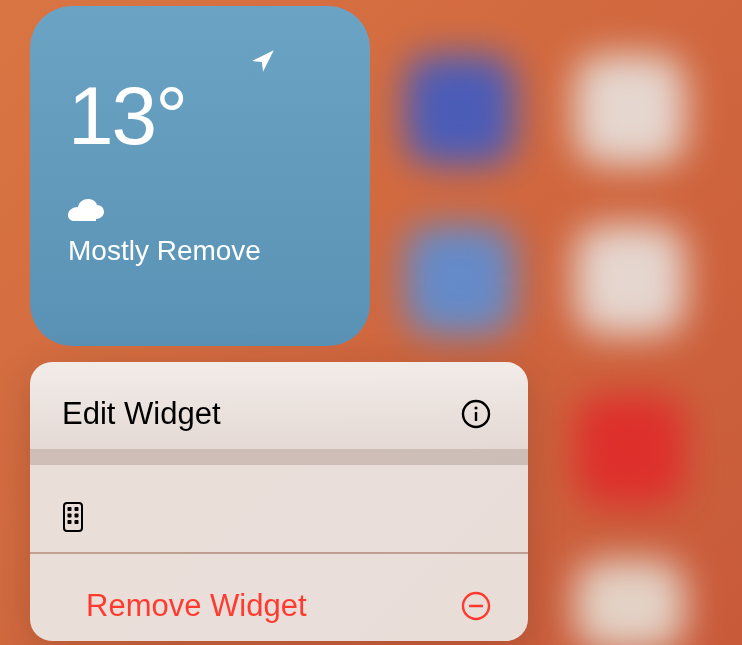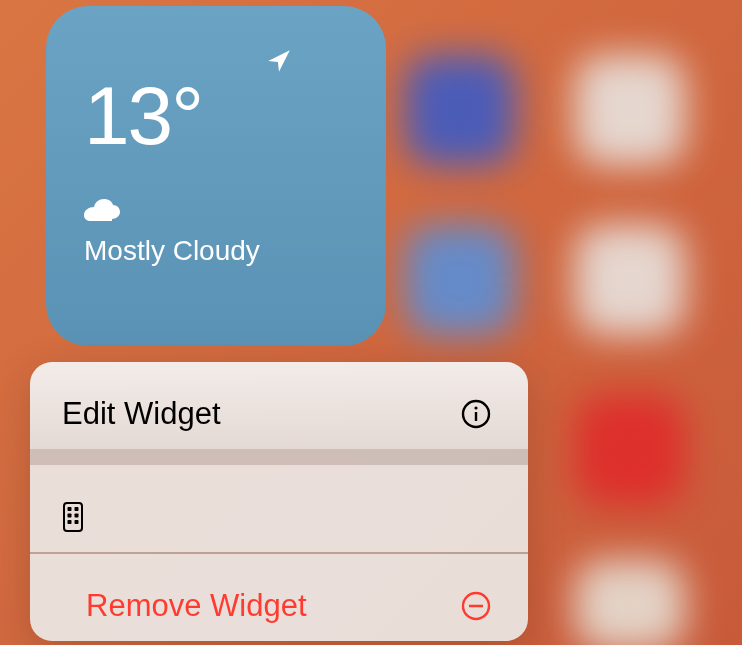--- a/index.html
+++ b/index.html
@@ -30,21 +30,20 @@
     .weather-widget {
       position: absolute;
       left: 30px;
       top: 6px;
       width: 340px;
       height: 340px;
       background: linear-gradient(180deg, #6ba3c4 0%, #5a92b5 100%);
       border-radius: 42px;
       padding: 35px 30px 30px 38px;
       color: white;
-      margin-left: 16px;
     }
     .location-icon {
       position: absolute;
       left: 220px;
       top: 42px;
     }
     .temperature {
       font-size: 82px;
       font-weight: 300;
       line-height: 1;
@@ -125,21 +124,21 @@
     <svg width="26" height="26" viewBox="0 0 24 24" fill="white">
       <path d="M2 12 L22 2 L12 22 L11 13 L2 12 Z" transform="rotate(0 12 12)"></path>
     </svg>
   </span>
   <div class="temperature">13°</div>
   <div class="cloud-icon">
     <svg width="36" height="24" viewBox="0 0 36 24" fill="white">
       <path d="M28 20 C32 20 36 17 36 13 C36 9 33 6 29 6 C28 2 24 0 20 0 C15 0 11 3 10 8 C5 8 0 11 0 16 C0 20 3 22 7 22 L28 22 Z"></path>
     </svg>
   </div>
-  <div class="condition">Mostly Cloudy</div>
+  <div class="condition">Mostly Remove</div>
 </div>
 
 <div class="context-menu">
   <div class="menu-item">
     <span class="menu-label">Edit Widget</span>
     <span class="menu-icon">
       <svg width="32" height="32" viewBox="0 0 32 32" fill="none" stroke="#000" stroke-width="2.4">
         <circle cx="16" cy="16" r="13"></circle>
         <circle cx="16" cy="10" r="1.6" fill="#000" stroke="none"></circle>
         <line x1="16" y1="14" x2="16" y2="23"></line>

